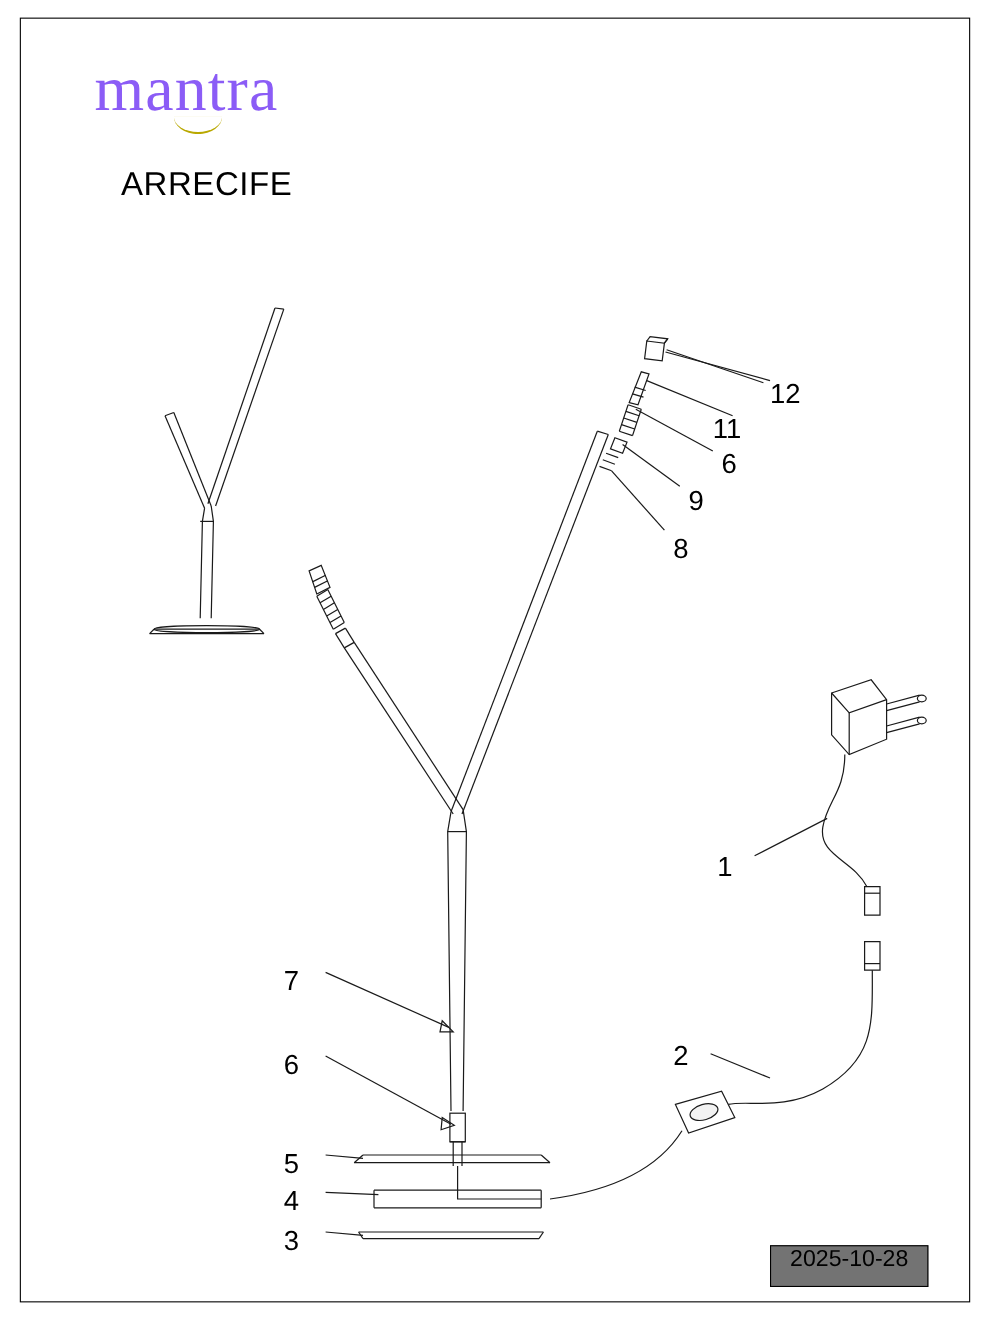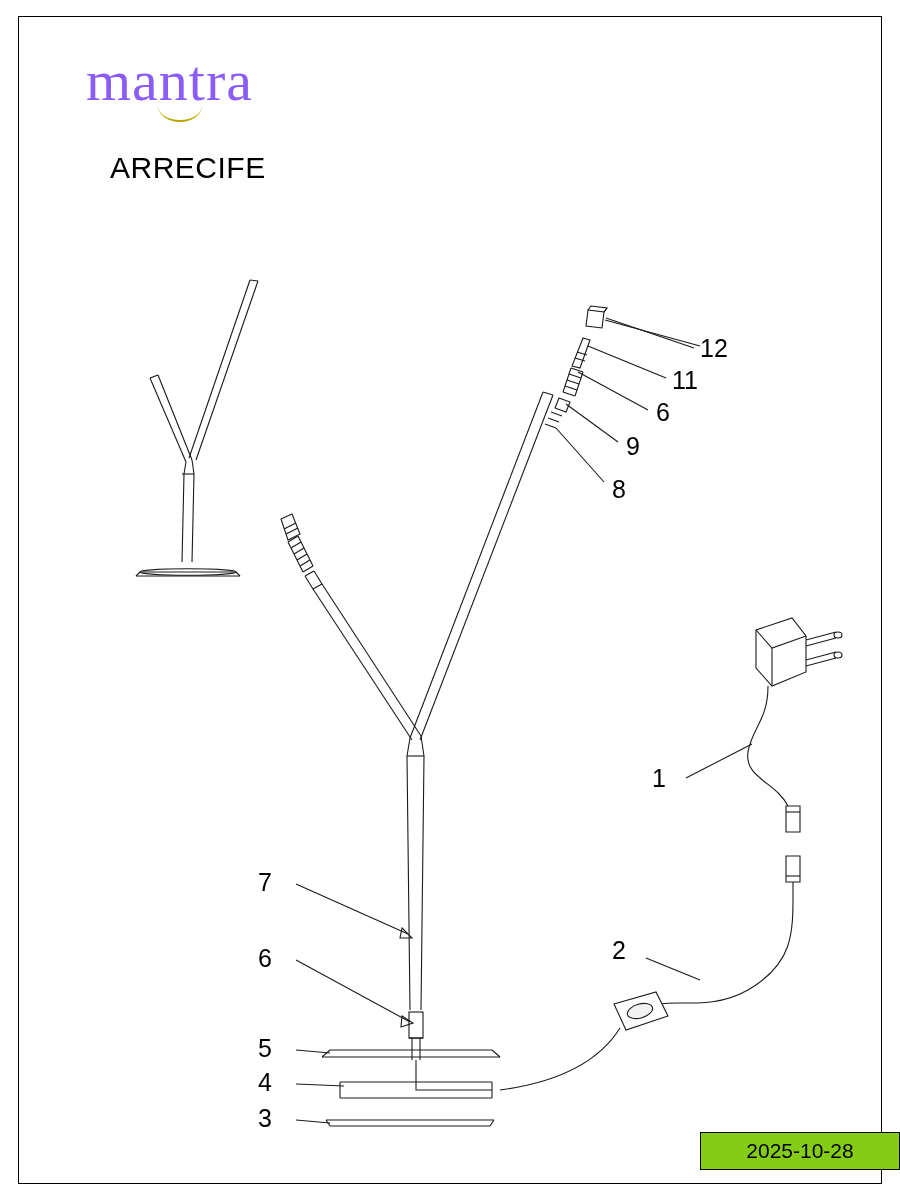--- a/index.html
+++ b/index.html
@@ -69,37 +69,38 @@
     left: 95px;
     top: 184px;
     font-size: 27px;
     letter-spacing: 0.5px;
   }
   
   .date-box {
     position: absolute;
     left: 700px;
     top: 1132px;
-    width: 200px;
+    width: 144px;
     height: 38px;
     border: 1.4px solid #000;
     box-sizing: border-box;
     display: flex;
-    align-items: center;
+    align-items: flex-start;
     justify-content: center;
     font-size: 21px;
-    background: #84cc16;
+    background: #737373;
   }
   
   .callout {
     position: absolute;
     font-size: 25px;
     line-height: 25px;
     color: #000;
     white-space: nowrap;
+    margin-top: 10px;
   }
   svg.art {
     position: absolute;
     left: 0;
     top: 0;
     width: 900px;
     height: 1200px;
     pointer-events: none;
   }
   .ln { stroke: #1a1a1a; fill: none; }
@@ -277,21 +278,21 @@
 
   <div class="logo-block">
     <div class="logo-wrap">
       <span class="logo-word">mantra</span>
       <span class="logo-smile"></span>
     </div>
   </div>
   <div class="model-name">ARRECIFE</div>
 
   <div class="callout" style="left:700px; top:336px;">12</div>
-  <div class="callout" style="left:672px; top:368px;">11</div>
+  <div class="callout" style="left:648px; top:368px;">11</div>
   <div class="callout" style="left:656px; top:400px;">6</div>
   <div class="callout" style="left:626px; top:434px;">9</div>
   <div class="callout" style="left:612px; top:477px;">8</div>
   <div class="callout" style="left:258px; top:870px;">7</div>
   <div class="callout" style="left:258px; top:946px;">6</div>
   <div class="callout" style="left:258px; top:1036px;">5</div>
   <div class="callout" style="left:258px; top:1070px;">4</div>
   <div class="callout" style="left:258px; top:1106px;">3</div>
   <div class="callout" style="left:652px; top:766px;">1</div>
   <div class="callout" style="left:612px; top:938px;">2</div>

